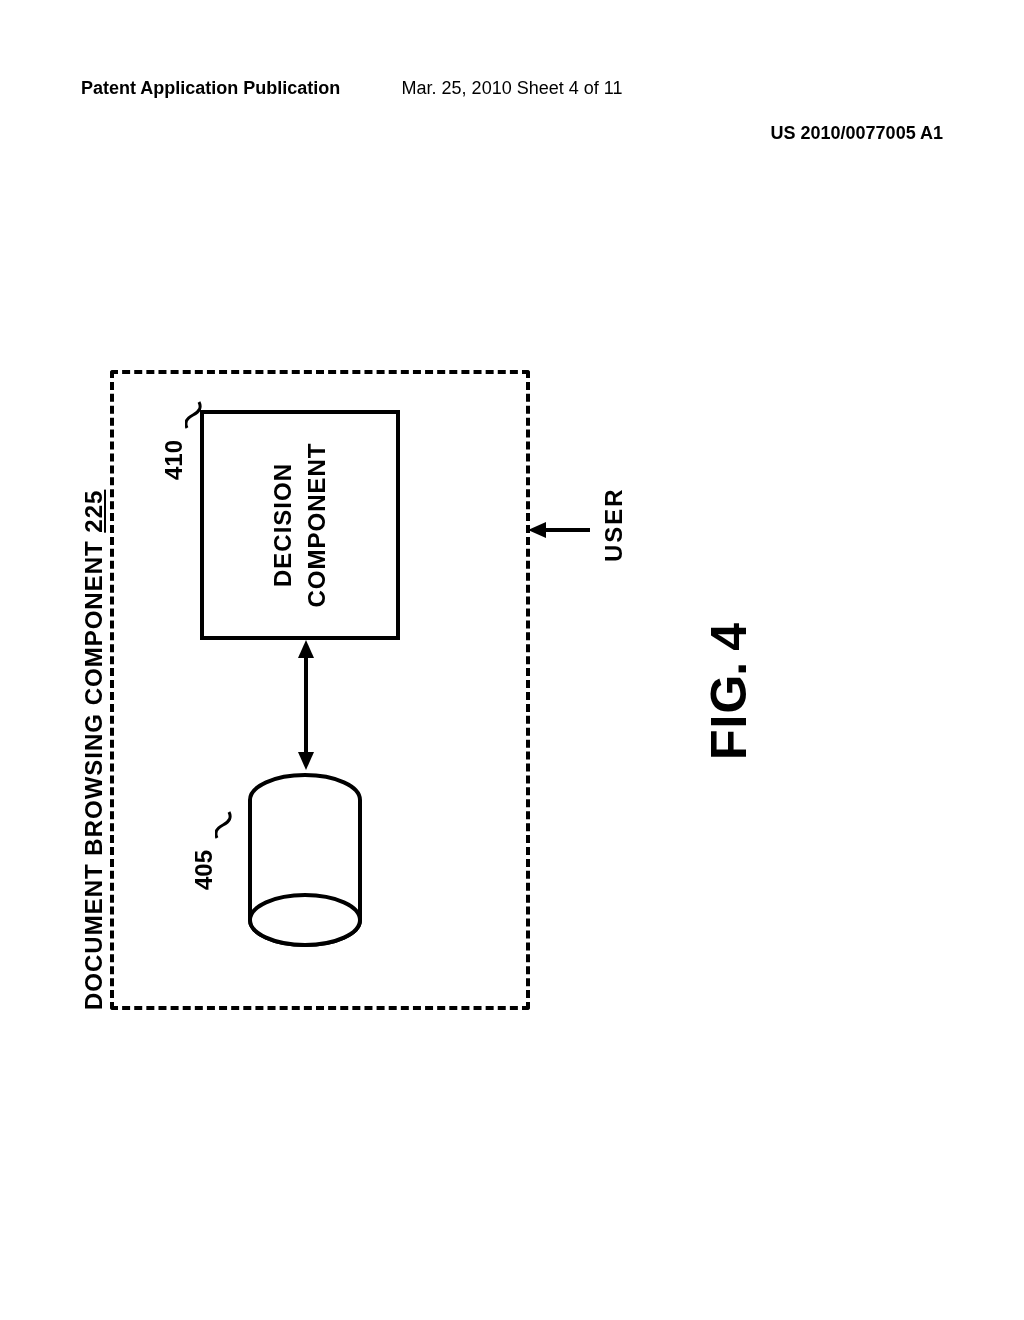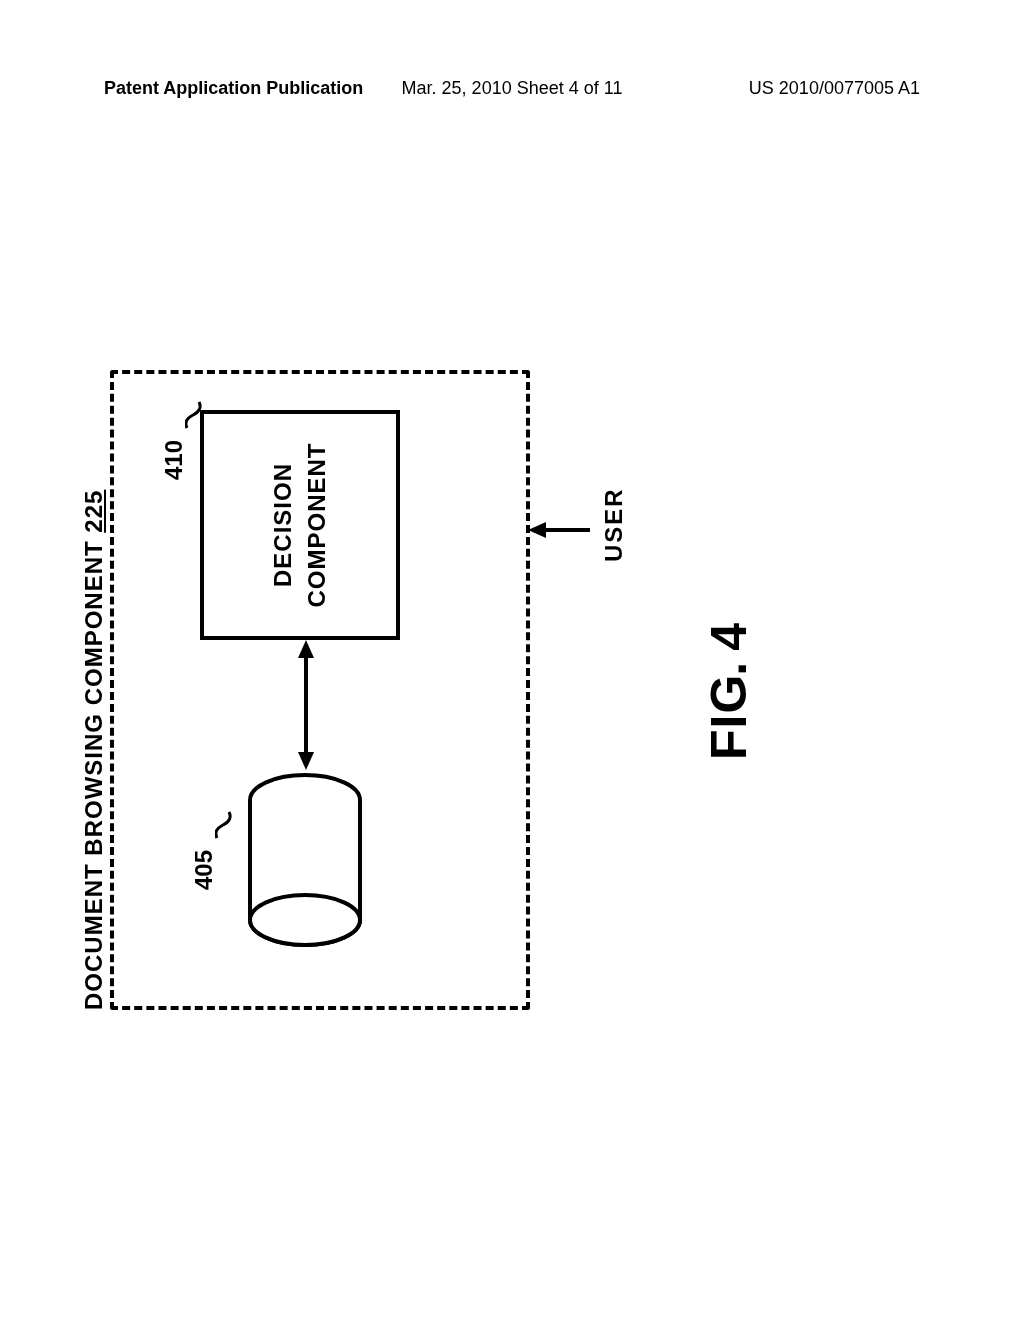--- a/index.html
+++ b/index.html
@@ -10,26 +10,26 @@
     font-family: Arial, Helvetica, sans-serif;
     position: relative;
   }
   .header {
     position: absolute;
     top: 78px;
     left: 0;
     width: 100%;
     display: flex;
     justify-content: space-between;
-    padding: 0 104px;
+    padding: 0 81px;
     font-size: 18px;
   }
   .header-left { font-weight: bold; }
   .header-center { position: absolute; left: 50%; transform: translateX(-50%); text-align: right; }
-  .header-right { font-weight: normal; }
+  .header-right { font-weight: bold; margin-top: 45px; }
   
   .figure-stage {
     position: absolute;
     top: 340px;
     left: 130px;
     width: 640px;
     height: 700px;
     transform: rotate(-90deg);
     transform-origin: center center;
   }

